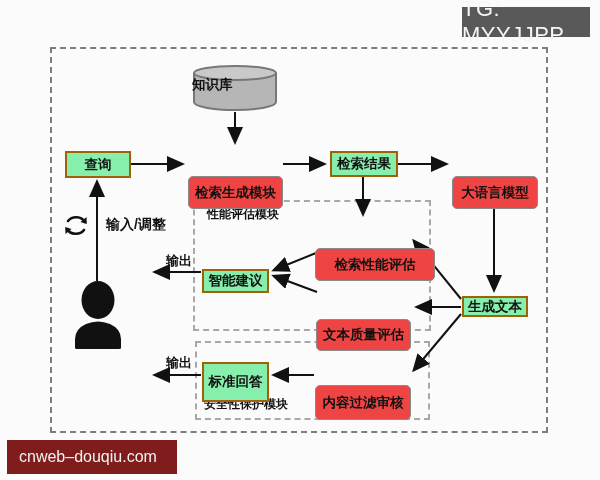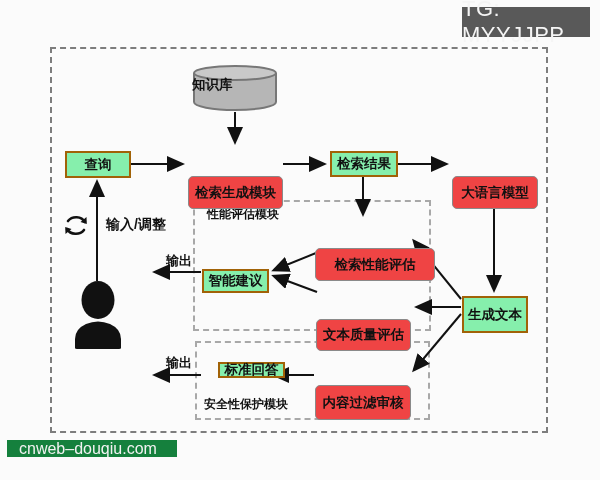--- a/index.html
+++ b/index.html
@@ -6,22 +6,22 @@
   .stage{
     position:relative;width:600px;height:480px;background:#fbfbfb;overflow:hidden;
     font-family:"Liberation Sans","DejaVu Sans",sans-serif;color:#111;
   }
   .badge{
     position:absolute;left:462px;top:7px;width:128px;height:30px;
     background:#595959;color:#f5f5f5;font-size:22px;letter-spacing:.5px;
     display:flex;align-items:center;justify-content:center;
   }
   .watermark{
-    position:absolute;left:7px;top:440px;width:170px;height:17px;
-    background:#15803d;color:#f2f2f2;font-size:16px;
+    position:absolute;left:7px;top:440px;width:170px;height:34px;
+    background:#7f1d1d;color:#f2f2f2;font-size:16px;
     display:flex;align-items:center;padding-left:12px;box-sizing:border-box;
   }
   .frame{
     position:absolute;left:50px;top:47px;width:498px;height:386px;
     border:2px dashed #7d7d7d;box-sizing:border-box;
   }
   .module{
     position:absolute;border:2px dashed #a8a8a8;box-sizing:border-box;
   }
   .module-label{
@@ -98,23 +98,23 @@
     <span class="cyl-label">知识库</span>
   </div>
 
   <div class="node" style="left:65px;top:151px;width:66px;height:27px;">查询</div>
   <div class="node gray" style="left:188px;top:148px;width:95px;height:33px;">检索生成模块</div>
   <div class="node" style="left:330px;top:151px;width:68px;height:26px;">检索结果</div>
   <div class="node gray" style="left:452px;top:148px;width:86px;height:33px;">大语言模型</div>
   <div class="node gray" style="left:315px;top:220px;width:120px;height:33px;">检索性能评估</div>
   <div class="node" style="left:202px;top:259px;width:67px;height:24px;margin-top:10px;">智能建议</div>
   <div class="node gray" style="left:316px;top:291px;width:95px;height:32px;">文本质量评估</div>
-  <div class="node" style="left:462px;top:296px;width:66px;height:37px;">生成文本</div>
+  <div class="node" style="left:462px;top:296px;width:66px;height:21px;">生成文本</div>
   <div class="node gray" style="left:315px;top:357px;width:96px;height:35px;">内容过滤审核</div>
-  <div class="node" style="left:218px;top:362px;width:67px;height:16px;">标准回答</div>
+  <div class="node" style="left:202px;top:362px;width:67px;height:40px;">标准回答</div>
 
   <div class="float-label" style="left:106px;top:216px;font-size:14px;">输入/调整</div>
   <div class="float-label" style="left:158px;top:252px;width:34px;text-align:right;">输出</div>
   <div class="float-label" style="left:158px;top:354px;width:34px;text-align:right;">输出</div>
 
   <div class="icon" style="left:62px;top:213px;">
     <svg width="28" height="25" viewBox="0 0 28 25">
       <g stroke="#111" stroke-width="2.6" fill="none" stroke-linecap="round">
         <path d="M23 9 A 10 9 0 0 0 6 8"></path>
         <path d="M5 16 A 10 9 0 0 0 22 17"></path>

